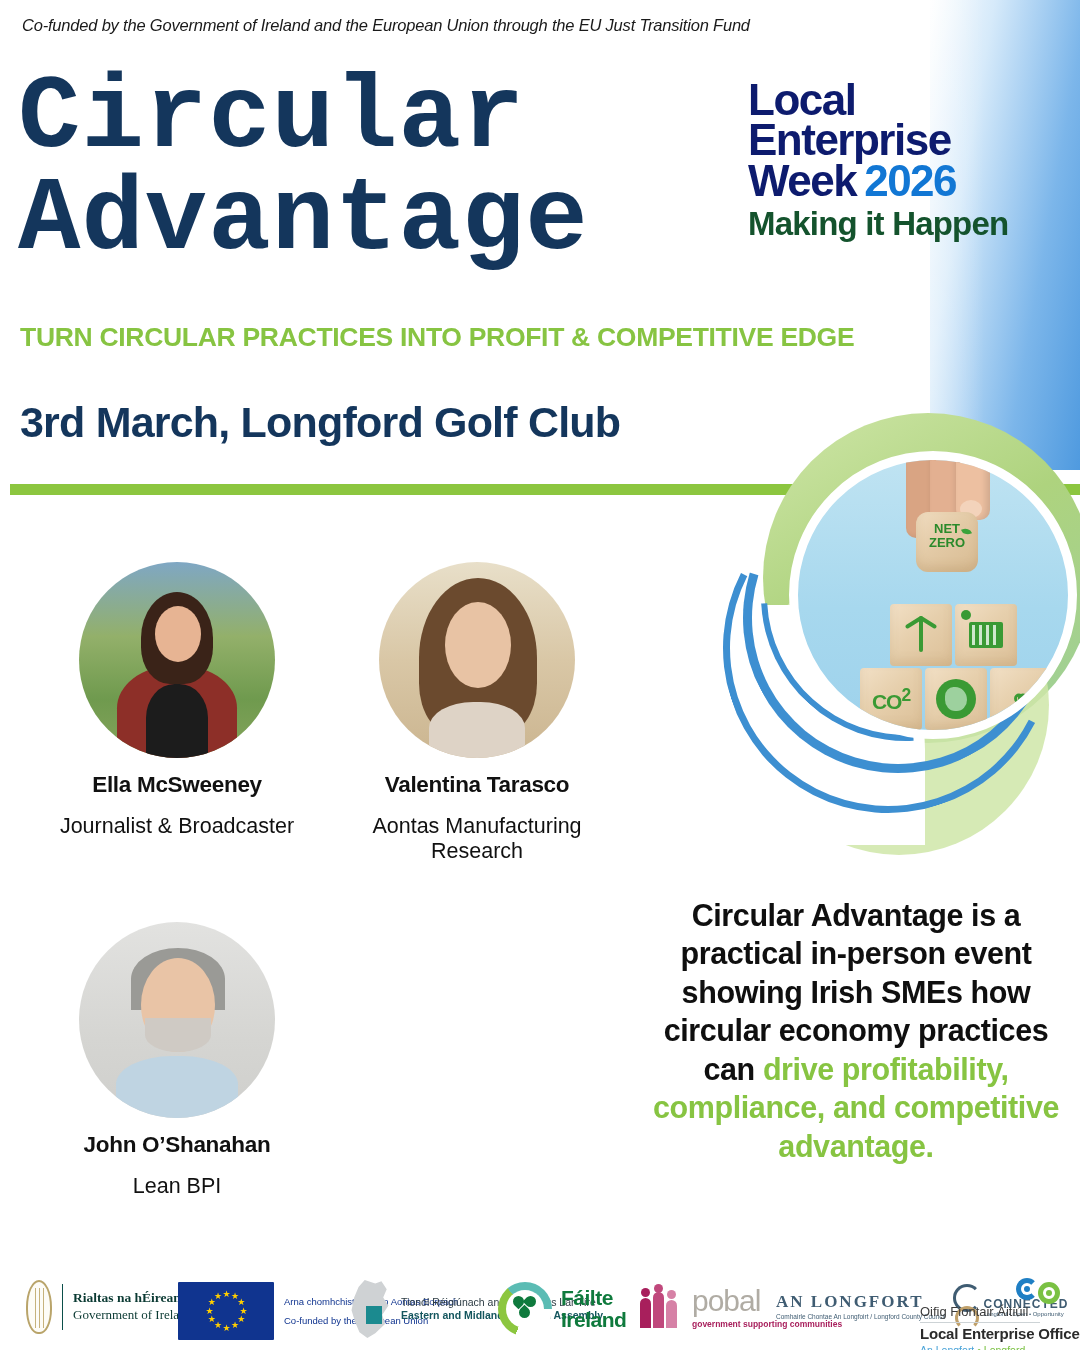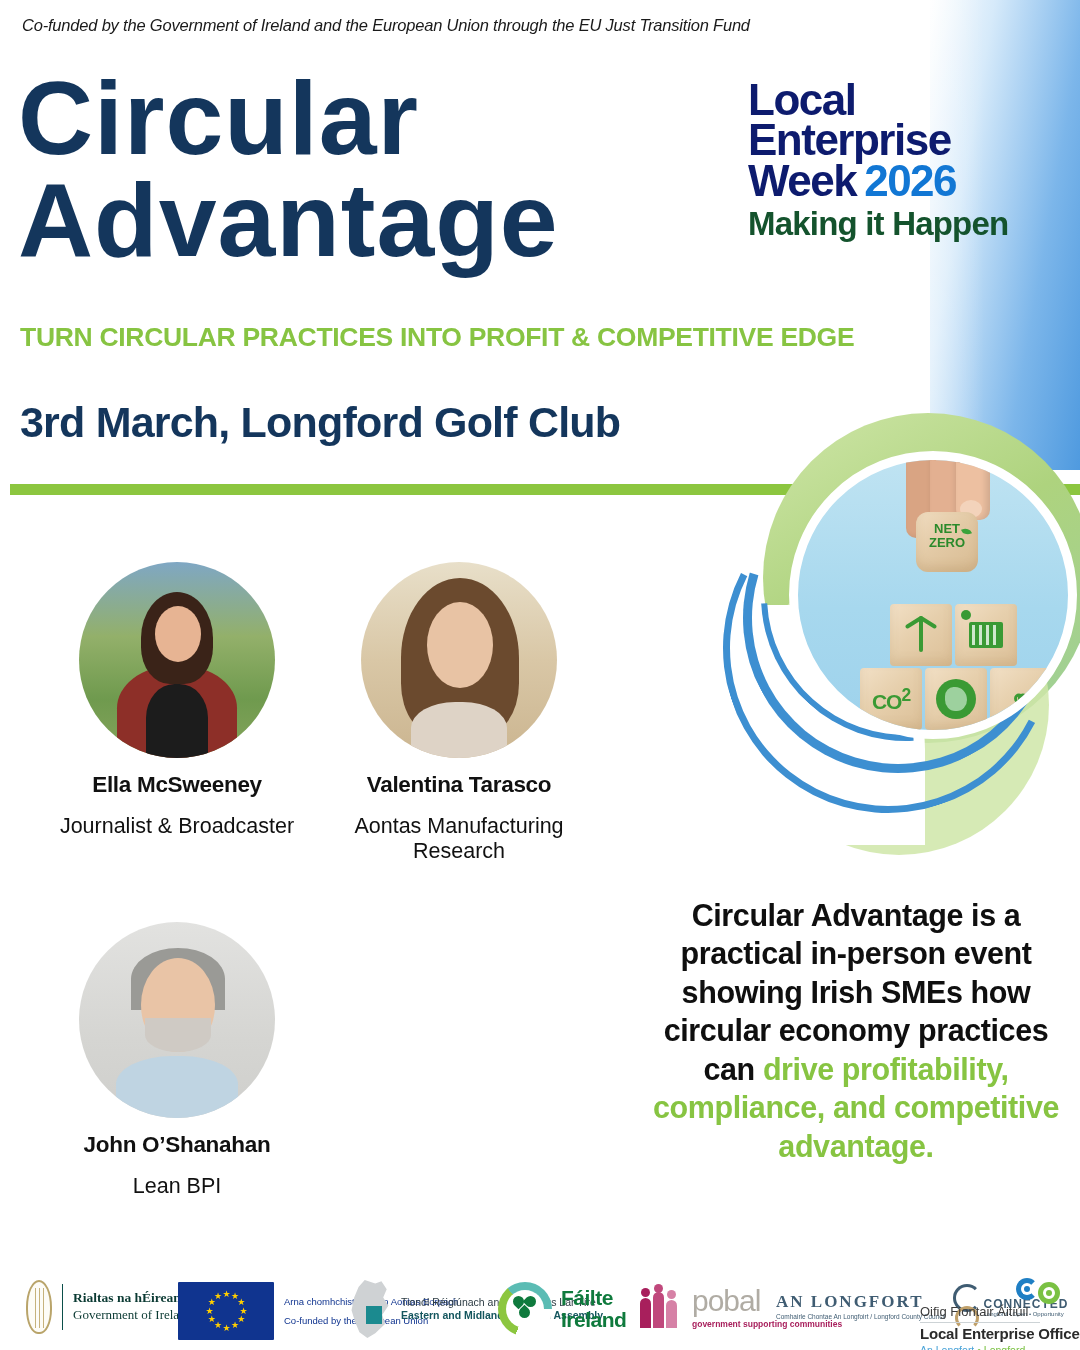--- a/index.html
+++ b/index.html
@@ -29,21 +29,21 @@
   }
   .blue-band-fade {
     position:absolute; right:96px; top:0; width:130px; height:470px;
     background:linear-gradient(90deg, rgba(255,255,255,1) 0%, rgba(255,255,255,0) 100%);
   }
 
   
   .headline {
     position:absolute; left:18px; top:68px; width:720px;
     color:#14365c;
-    font-family:Liberation Sans, sans-serif;
+    font-family:Liberation Mono, monospace;
     font-weight:bold;
     font-size:104px;
     line-height:0.98;
     letter-spacing:1px;
   }
   .headline .l2 { display:block; }
 
   .subhead {
     position:absolute; left:20px; top:322px; width:950px;
     color:#87c442; font-weight:bold; font-size:26.5px;
@@ -212,21 +212,21 @@
 
   .sp-name {
     margin-top:14px; font-weight:bold; font-size:22.5px; color:#111;
     letter-spacing:-0.3px; font-family:"Liberation Sans", sans-serif;
   }
   .sp-role {
     font-size:21.5px; color:#111; line-height:1.18; margin-top:16px;
     font-family:"Liberation Sans", sans-serif;
   }
   .sp1 { left:32px;  top:562px;text-align:center; }
-  .sp2 { left:314px; top:562px; }
+  .sp2 { left:332px; top:562px; }
   .sp3 { left:32px;  top:922px; }
   .sp4 { left:322px; top:922px; }
 
   
   .desc {
     position:absolute; left:640px; top:896px; width:432px;
     text-align:center; font-weight:bold; font-size:30.5px; line-height:1.26;
     color:#0f0f0f; letter-spacing:-0.4px;
     font-family:"Liberation Sans", sans-serif;
   }

